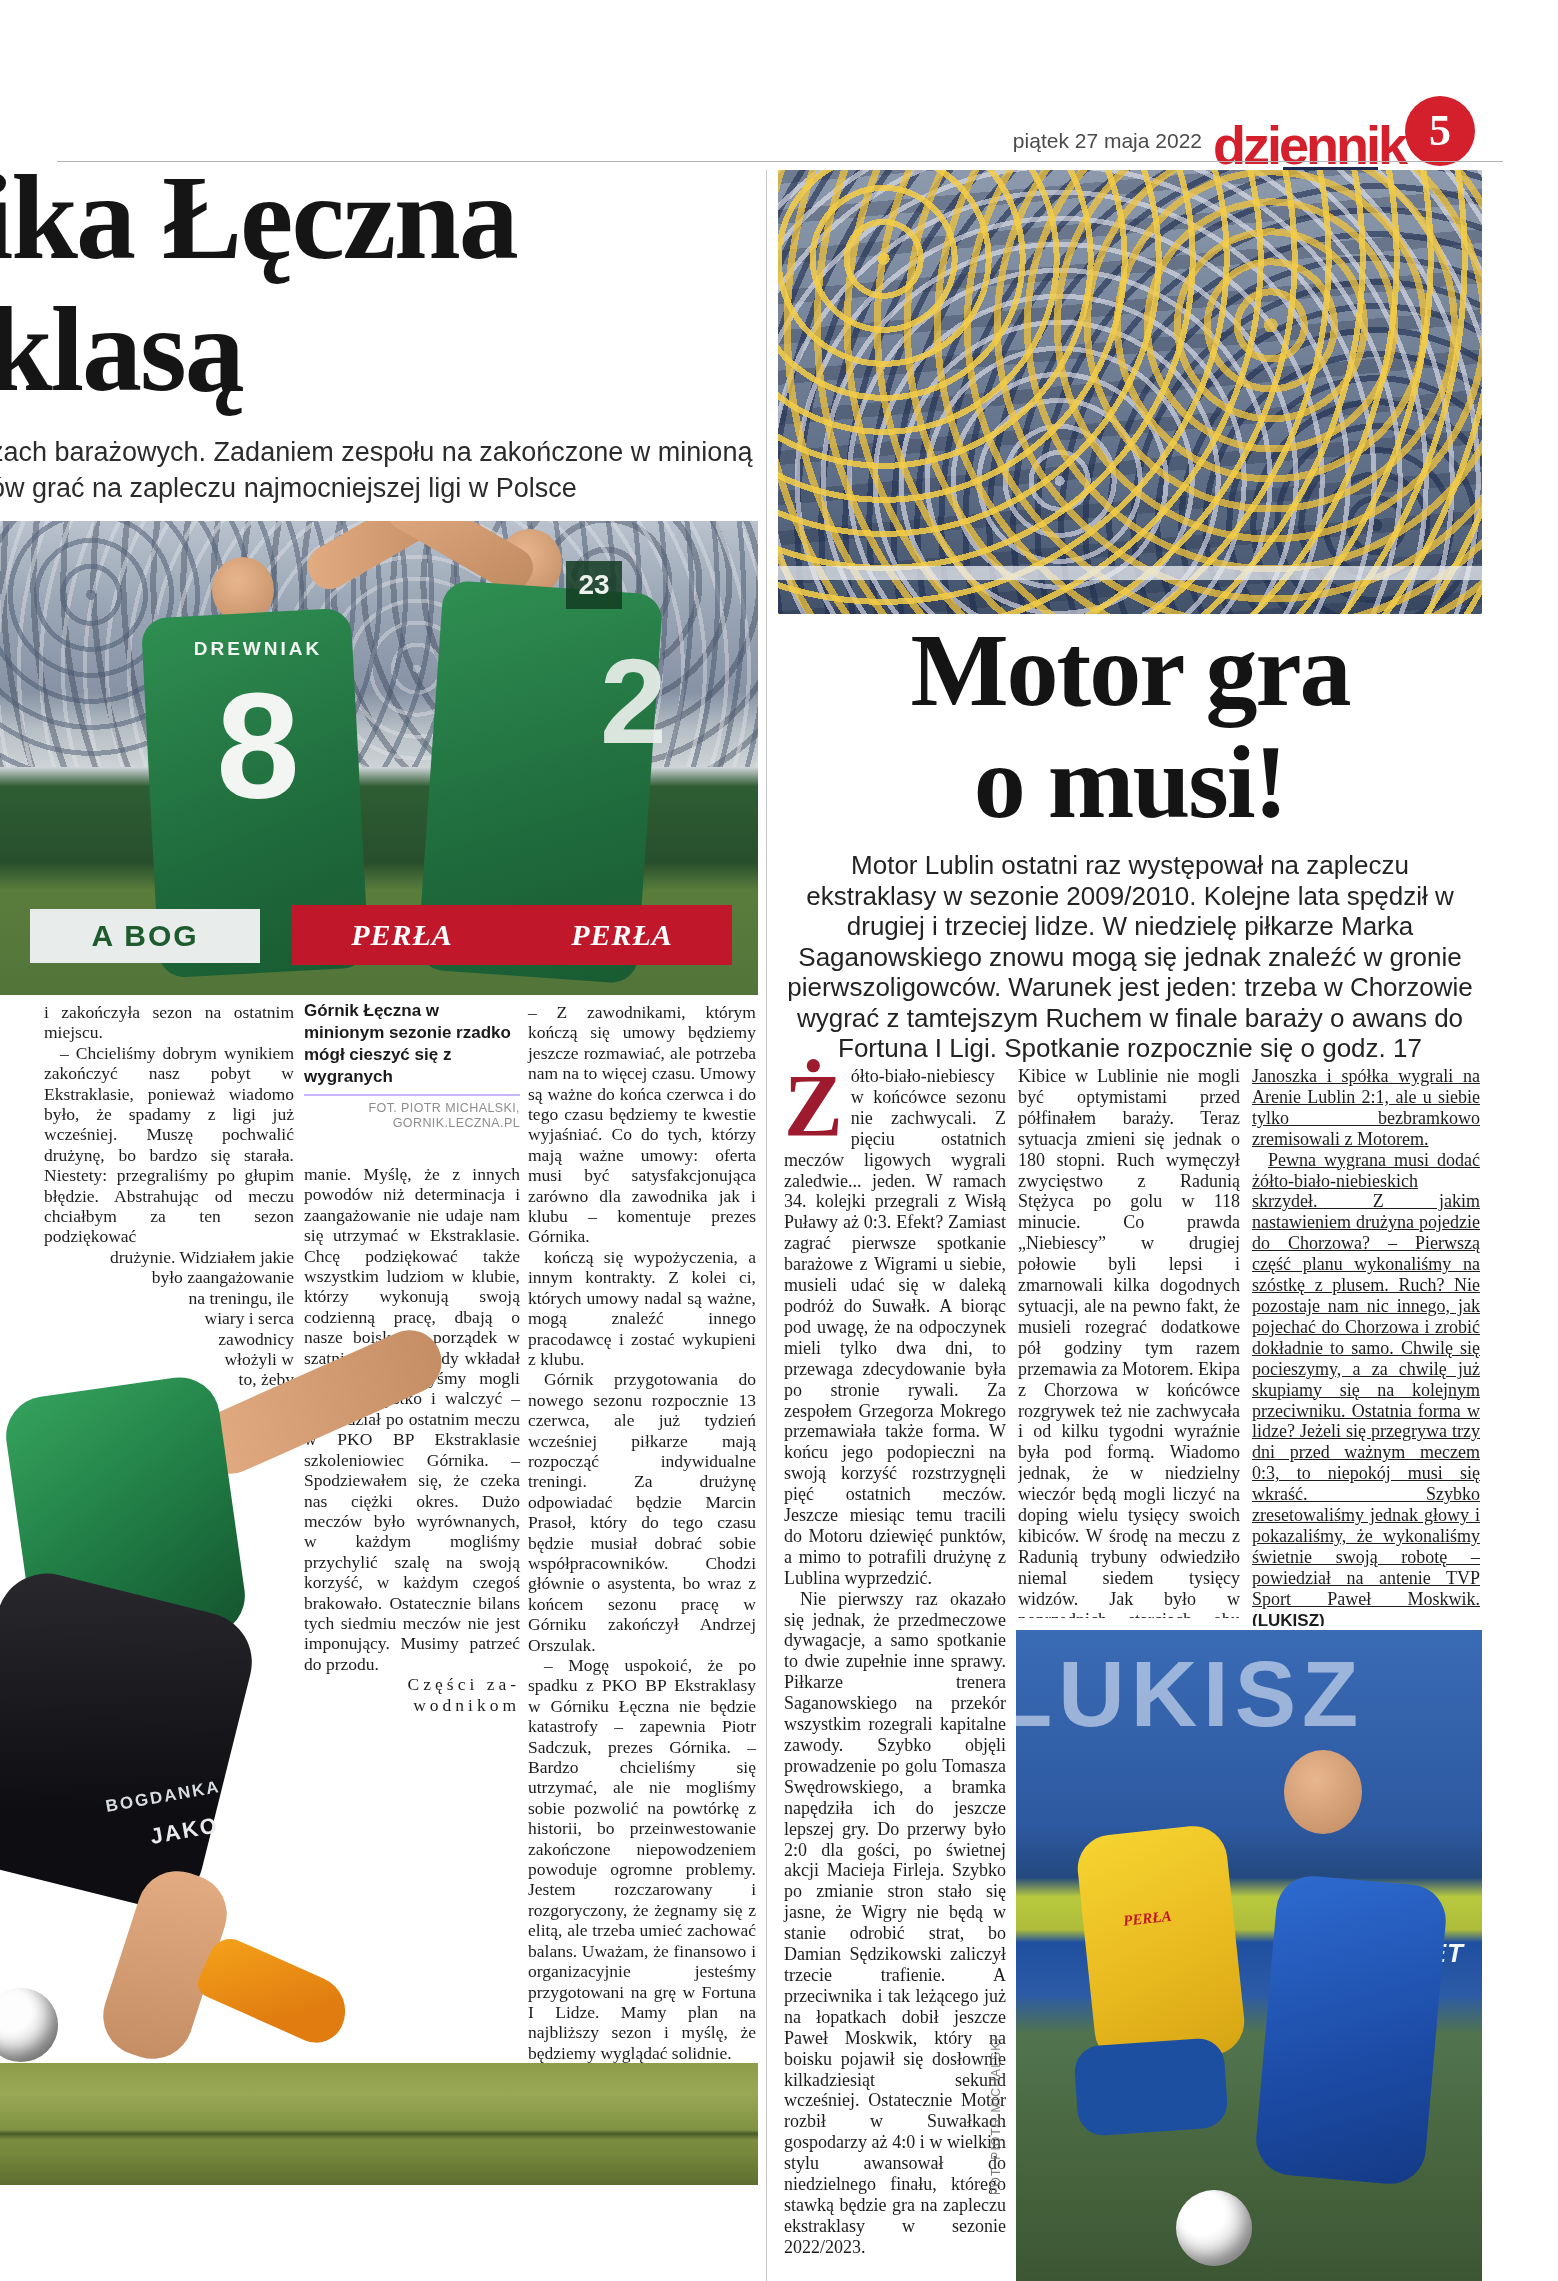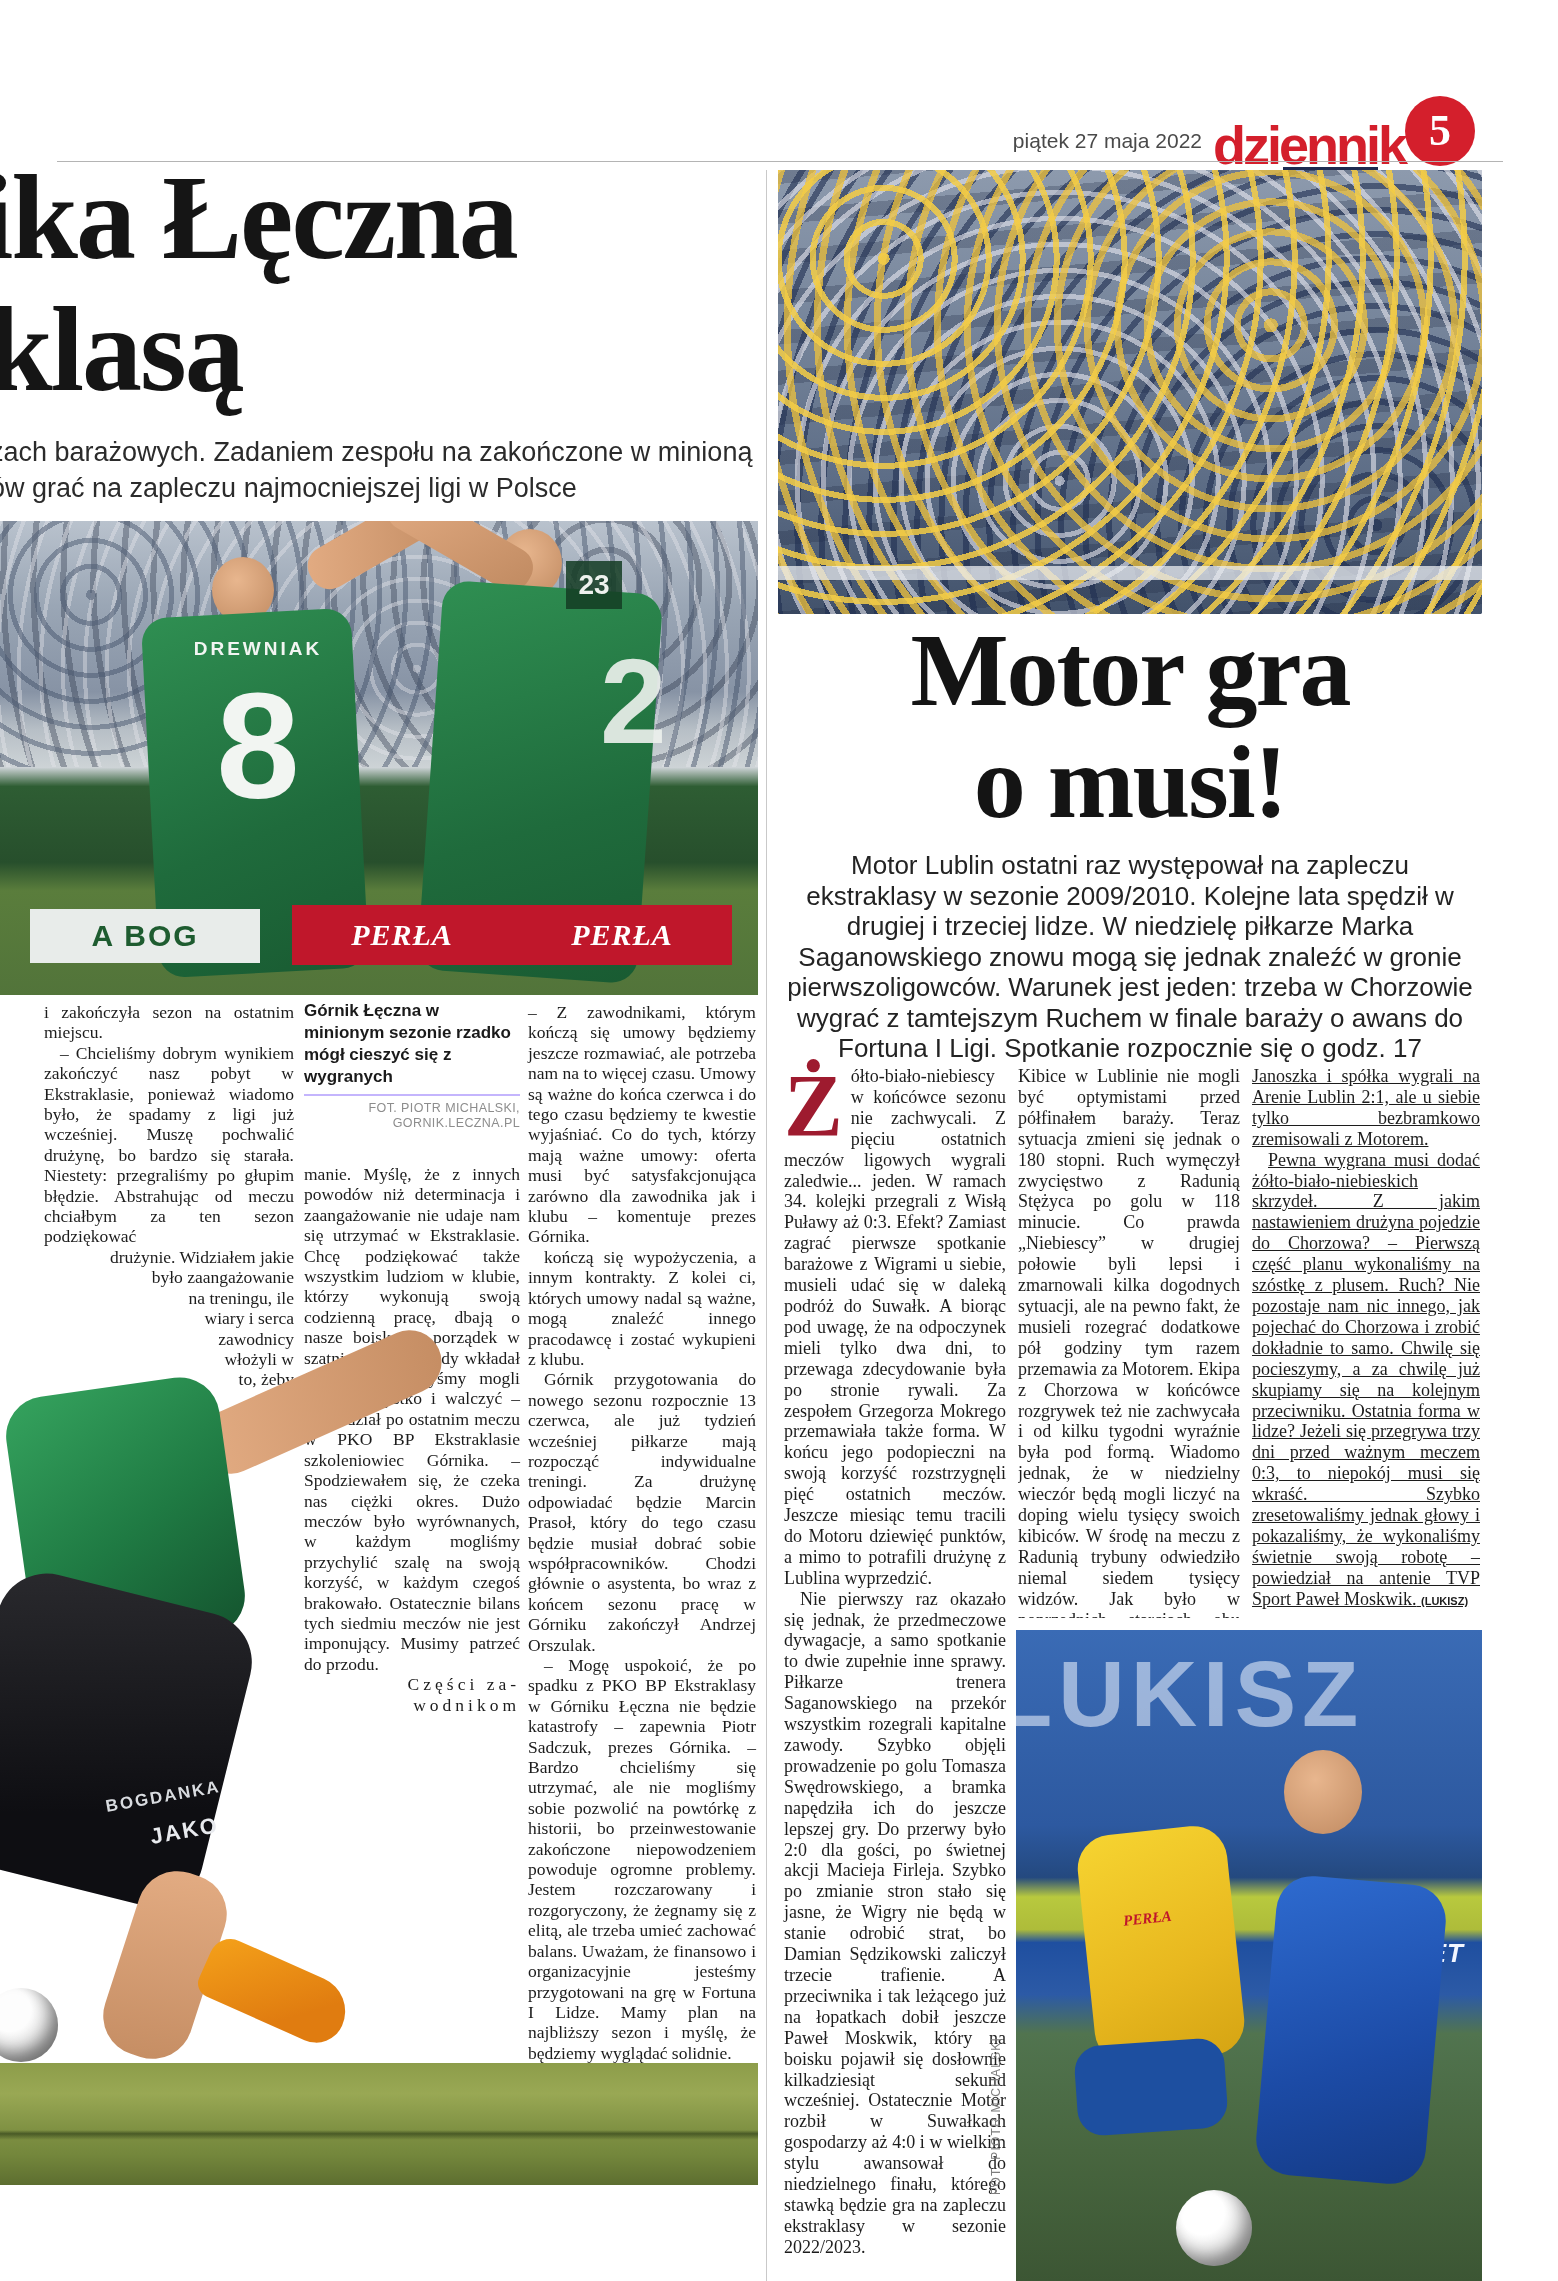--- a/index.html
+++ b/index.html
@@ -105,21 +105,21 @@
   .rhl{left:778px;width:704px;text-align:center;font-family:"Liberation Serif", serif;
        font-weight:bold;color:#141414;font-size:104px;line-height:1;letter-spacing:-2px;}
   .rhl1{top:618px;} .rhl2{top:730px;}
   .lede{left:786px;top:850px;width:688px;text-align:center;
         font:26px/30.5px "Liberation Sans", sans-serif;color:#232323;}
   .colA{left:784px;top:1066px;width:222px;}
   .colB{left:1018px;top:1066px;width:222px;height:552px;overflow:hidden;}
   .colC{left:1252px;top:1066px;width:228px;height:560px;overflow:hidden;text-decoration:underline;}
   .dropcap{float:left;font:bold 88px/72px "Liberation Serif", serif;color:#9e1b2f;
            margin:4px 8px 0 0;}
-  .byline{font-family:"Liberation Sans", sans-serif;font-weight:bold;font-size:11px;white-space:nowrap;margin-top:31px;}
+  .byline{font-family:"Liberation Sans", sans-serif;font-weight:bold;font-size:17px;white-space:nowrap;margin-top:31px;}
   
   .photo2{left:1016px;top:1630px;width:466px;height:651px;overflow:hidden;
       background:linear-gradient(180deg,#3a6bb5 0%,#2d59a0 30%,#24497f 38%,#b8c93e 41%,#aebc3a 46%,#1f4fa0 48%,#2c5aa6 56%,#51744f 62%,#48663f 80%,#3c5634 100%);}
   .p2-banner{position:absolute;left:-20px;top:18px;width:520px;
       font:bold 92px/1 "Liberation Sans", sans-serif;color:rgba(240,245,255,.55);letter-spacing:6px;white-space:nowrap;}
   .p2-forbet{position:absolute;right:18px;top:310px;
       font:italic bold 26px/1 "Liberation Sans", sans-serif;color:#f2f6ff;letter-spacing:1px;}
   .p2-yellow{position:absolute;left:70px;top:200px;width:150px;height:230px;border-radius:34px;
       background:linear-gradient(160deg,#f6d431,#e8b81f 60%,#d5a413);transform:rotate(-6deg);}
   .p2-perla{position:absolute;left:40px;top:80px;font:italic bold 15px/1 "Liberation Serif", serif;color:#c0172b;}

